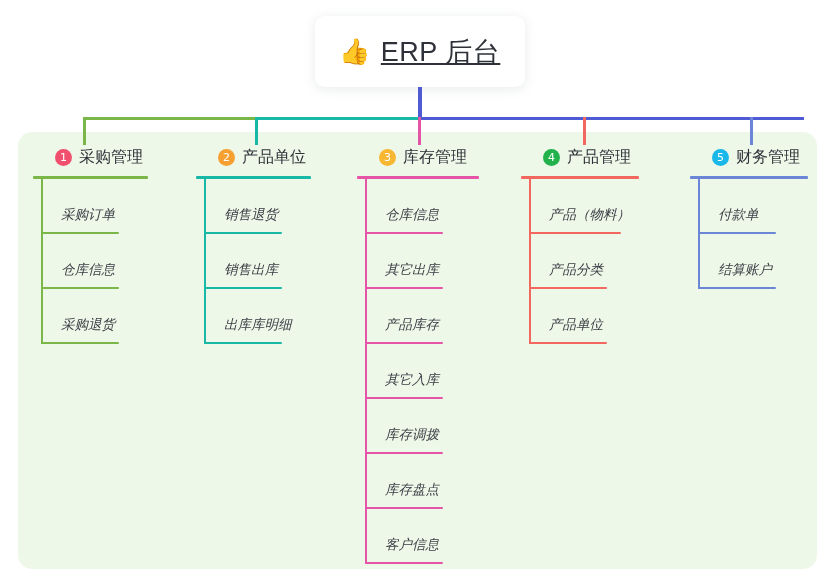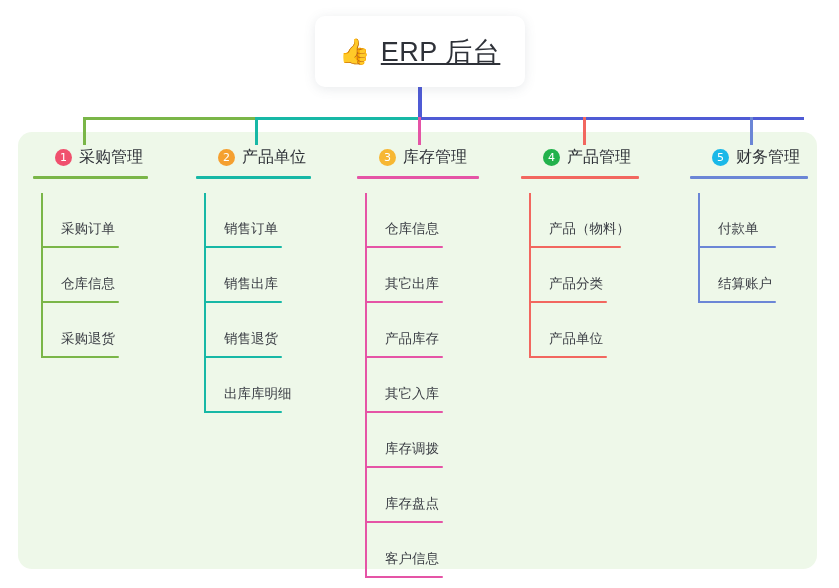--- a/index.html
+++ b/index.html
@@ -40,21 +40,21 @@
     padding-left:22px;white-space:nowrap;
   }
   .badge{
     width:17px;height:17px;border-radius:50%;
     color:#fff;font-size:11px;line-height:17px;text-align:center;
     flex:0 0 auto;font-family:"DejaVu Sans",sans-serif;
   }
   .col-title{font-size:16px;color:#2f3238;}
   .head-rule{height:3px;margin-top:6px;border-radius:1px;}
 
-  .leaves{position:relative;margin-top:14px;}
+  .leaves{position:relative;margin-top:0;font-style:italic;}
   .leaf{
     position:relative;height:55px;
   }
   .leaf .lbl{
     position:absolute;left:28px;bottom:10px;
     font-size:13.5px;color:#3a3d44;white-space:nowrap;
   }
   .leaf .rule{
     position:absolute;left:8px;bottom:0;height:2px;border-radius:1px;
   }
@@ -113,35 +113,30 @@
       </div>
       <div class="col" style="left: 196px;">
         <div class="col-head">
           <span class="badge" style="background: rgb(245, 160, 48);">2</span>
           <span class="col-title">产品单位</span>
         </div>
         <div class="head-rule" style="background: rgb(23, 184, 166); width: 115px;"></div>
         <div class="leaves">
           <div class="leaf">
             <div class="stem" style="background: rgb(23, 184, 166);"></div>
-            <span class="lbl">销售订单</span>
+            <span class="lbl">销售退货</span>
             <div class="rule" style="background: rgb(23, 184, 166); width: 78px;"></div>
           </div>
           <div class="leaf">
             <div class="stem" style="background: rgb(23, 184, 166);"></div>
             <span class="lbl">销售出库</span>
             <div class="rule" style="background: rgb(23, 184, 166); width: 78px;"></div>
           </div>
           <div class="leaf">
             <div class="stem" style="background: rgb(23, 184, 166);"></div>
-            <span class="lbl">销售退货</span>
-            <div class="rule" style="background: rgb(23, 184, 166); width: 78px;"></div>
-          </div>
-          <div class="leaf">
-            <div class="stem" style="background: rgb(23, 184, 166);"></div>
             <span class="lbl">出库库明细</span>
             <div class="rule" style="background: rgb(23, 184, 166); width: 78px;"></div>
           </div>
         </div>
       </div>
       <div class="col" style="left: 357px;">
         <div class="col-head">
           <span class="badge" style="background: rgb(247, 183, 51);">3</span>
           <span class="col-title">库存管理</span>
         </div>

